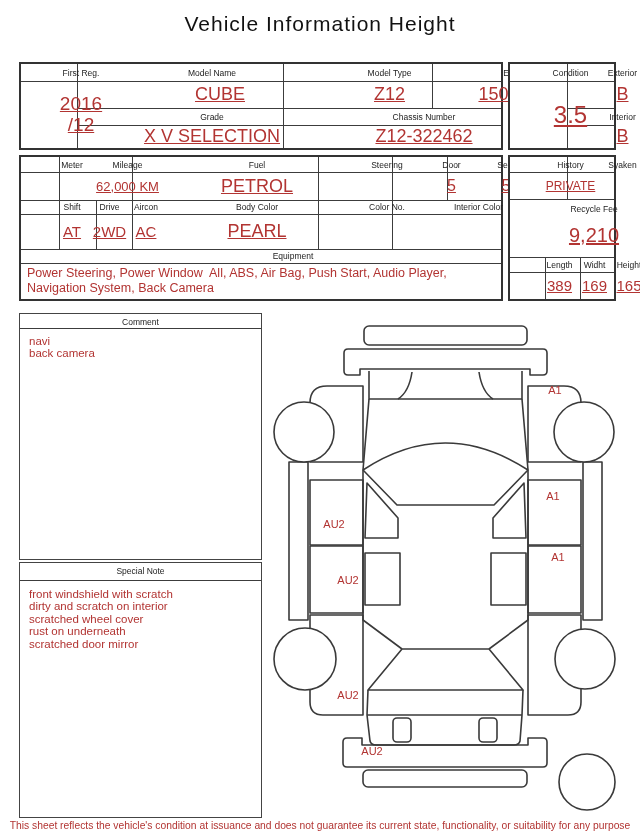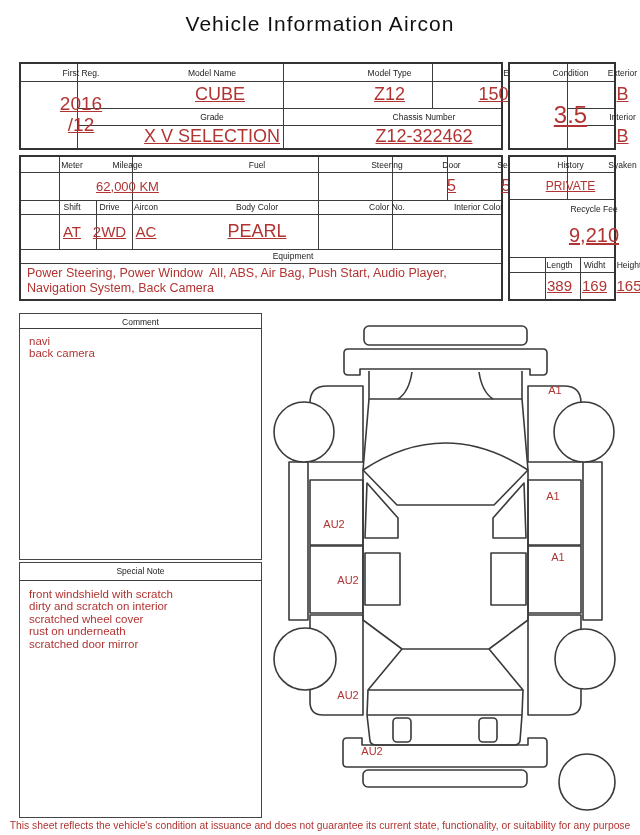--- a/index.html
+++ b/index.html
@@ -43,21 +43,21 @@
     color:#b23432;font-size:10.3px;
   }
   .diagram{position:absolute;left:265px;top:315px;}
   .dmg{fill:#b23432;font-size:11px;text-anchor:middle;font-family:"Liberation Sans",sans-serif;}
 </style>
 </head>
 <body>
 
 <div class="sheet">
 
-  <div class="title">Vehicle Information Aircon</div>
+  <div class="title">Vehicle Information Height</div>
 
   <div class="box" style="left:19px;top:62px;width:484px;height:88px;">
     <div class="hl" style="left:0;top:17px;width:480px;"></div>
     <div class="hl" style="left:56px;top:44px;width:424px;"></div>
     <div class="hl" style="left:56px;top:61px;width:424px;"></div>
     <div class="vl" style="left:56px;top:0;height:84px;"></div>
     <div class="vl" style="left:262px;top:0;height:84px;"></div>
     <div class="vl" style="left:411px;top:0;height:44px;"></div>
 
     <div class="cell hdr" style="left:0;top:0;width:56px;height:17px;">First Reg.</div>
@@ -100,20 +100,21 @@
     <div class="vl" style="left:111px;top:0;height:92px;"></div>
     <div class="vl" style="left:297px;top:0;height:92px;"></div>
     <div class="vl" style="left:371px;top:0;height:92px;"></div>
     <div class="vl" style="left:426px;top:0;height:43px;"></div>
 
     <div class="cell hdr" style="left:0;top:0;width:38px;height:15px;">Meter</div>
     <div class="cell val v13" style="left:0;top:15px;width:38px;height:28px;"></div>
     <div class="cell hdr" style="left:38px;top:0;width:73px;height:15px;">Mileage</div>
     <div class="cell val v13" style="left:38px;top:15px;width:73px;height:28px;">62,000 KM</div>
     <div class="cell hdr" style="left:111px;top:0;width:186px;height:15px;">Fuel</div>
+    <div class="cell val v18" style="left:111px;top:15px;width:186px;height:28px;">PETROL</div>
     <div class="cell hdr" style="left:297px;top:0;width:74px;height:15px;">Steering</div>
     <div class="cell val v13" style="left:297px;top:15px;width:74px;height:28px;"></div>
     <div class="cell hdr" style="left:371px;top:0;width:55px;height:15px;">Door</div>
     <div class="cell val v16" style="left:371px;top:15px;width:55px;height:28px;">5</div>
     <div class="cell hdr" style="left:426px;top:0;width:54px;height:15px;">Seat</div>
     <div class="cell val v16" style="left:426px;top:15px;width:54px;height:28px;">5</div>
 
     <div class="cell hdr" style="left:0;top:43px;width:38px;height:14px;">Shift</div>
     <div class="cell val v15" style="left:0;top:57px;width:38px;height:35px;">AT</div>
     <div class="cell hdr" style="left:38px;top:43px;width:37px;height:14px;">Drive</div>

